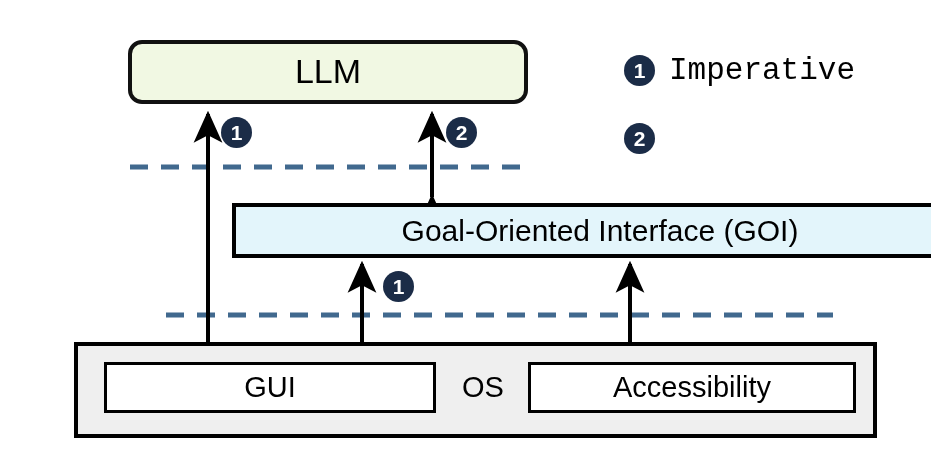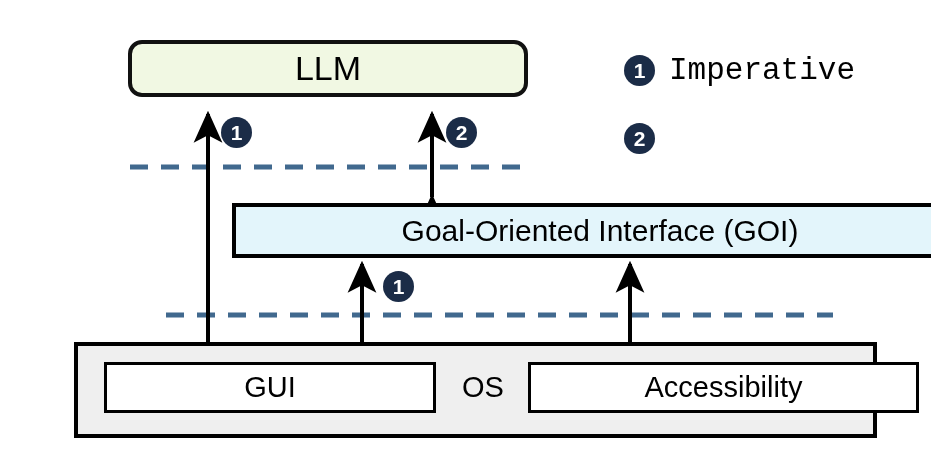--- a/index.html
+++ b/index.html
@@ -36,21 +36,21 @@
     align-items: center;
     justify-content: center;
     text-align: center;
     line-height: 1.05;
   }
 
   .llm-box {
     left: 128px;
     top: 40px;
     width: 400px;
-    height: 57px;
+    height: 64px;
     background: #f1f8e3;
     border: 4px solid #111111;
     border-radius: 14px;
     font-size: 34px;
   }
 
   .goi-box {
     left: 232px;
     top: 203px;
     width: 736px;
@@ -85,21 +85,21 @@
     top: 362px;
     width: 78px;
     height: 51px;
     font-size: 29px;
     background: transparent;
   }
 
   .accessibility-box {
     left: 528px;
     top: 362px;
-    width: 391px;
+    width: 328px;
     height: 51px;
     background: #ffffff;
     border: 3px solid #000000;
     font-size: 29px;
   }
 
   
   .badge {
     position: absolute;
     width: 31px;

